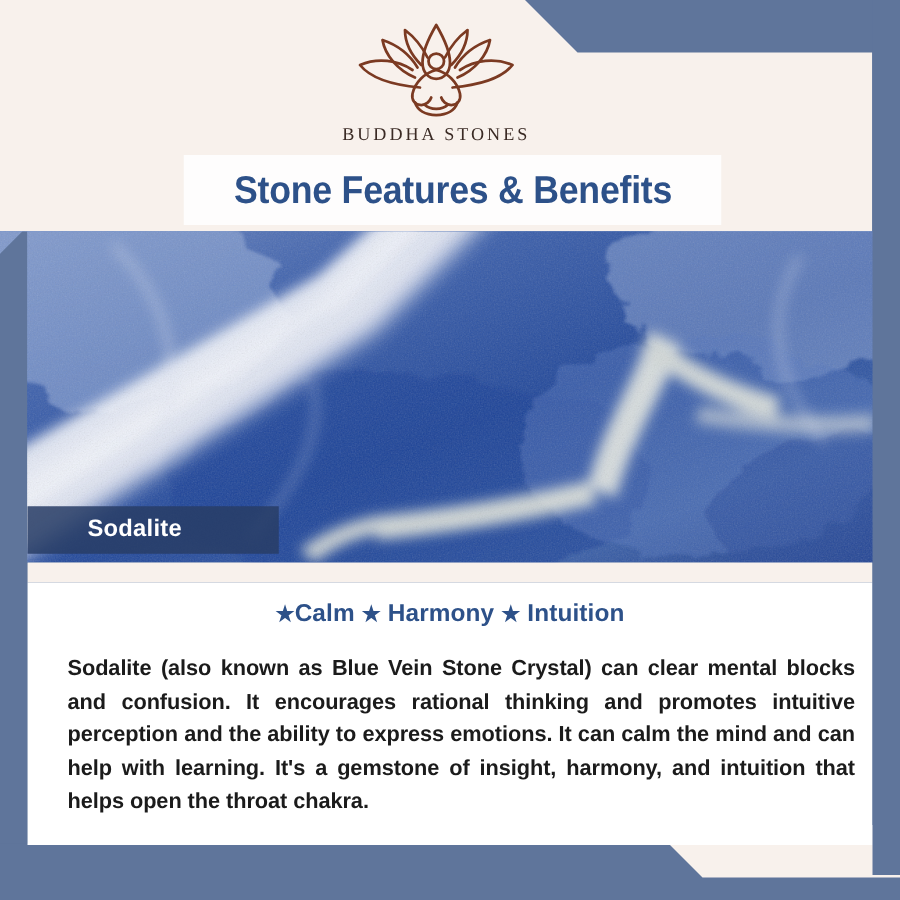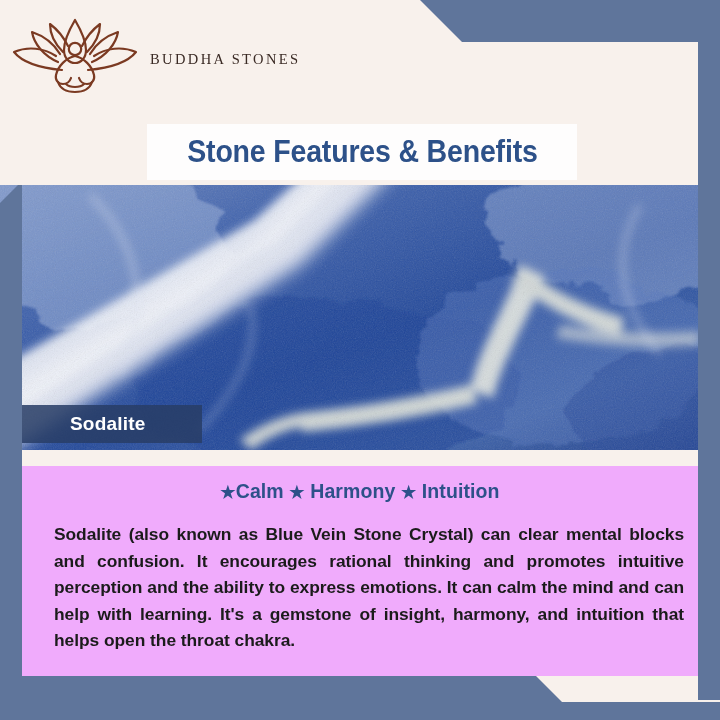--- a/index.html
+++ b/index.html
@@ -44,21 +44,21 @@
     z-index:2;
   }
 
   
   .header{
     position:absolute;left:0;top:0;width:698px;height:186px;
     z-index:3;
   }
   .logo-wrap{
     position:absolute;left:0;right:0;top:18px;
-    display:flex;flex-direction:row;align-items:center;
+    display:flex;flex-direction:column;align-items:center;
   }
   .logo-mark{width:150px;height:80px;display:block;}
   .logo-word{
     margin-top:2px;
     font-family:"Liberation Serif", serif;
     font-size:14.5px;letter-spacing:2.4px;
     color:#3a2a24;font-weight:400;
   }
   .title-band{
     position:absolute;left:147px;top:124px;width:430px;height:56px;
@@ -79,39 +79,39 @@
   
   .photo{
     position:absolute;left:0;top:185px;width:720px;height:265px;
     z-index:1;
     overflow:hidden;
     background:#2f5ba8;
   }
   .photo svg{display:block;width:720px;height:265px;}
 
   .stone-label{
-    position:absolute;left:22px;top:405px;width:180px;height:38px;
+    position:absolute;left:22px;top:405px;width:201px;height:38px;
     background:rgba(41,62,102,0.86);
     display:flex;align-items:center;
     z-index:4;
   }
   .stone-label span{
     color:#ffffff;font-weight:bold;font-size:19px;
     margin-left:48px;letter-spacing:0.2px;
     font-family:"Liberation Sans Narrow","Liberation Sans", sans-serif;
   }
 
   
   .cream-strip{
     position:absolute;left:22px;top:450px;width:676px;height:16px;
     background:#f8f1ec;z-index:2;
   }
   .panel{
     position:absolute;left:22px;top:466px;width:676px;height:210px;
-    background:#f0abfc;z-index:2;
+    background:#ffffff;z-index:2;
   }
   .features{
     margin-top:14px;
     text-align:center;
     color:#2d5189;
     font-weight:bold;
     font-size:19.5px;
     letter-spacing:0.1px;
     font-family:"Liberation Sans Narrow","Liberation Sans", sans-serif;
   }

